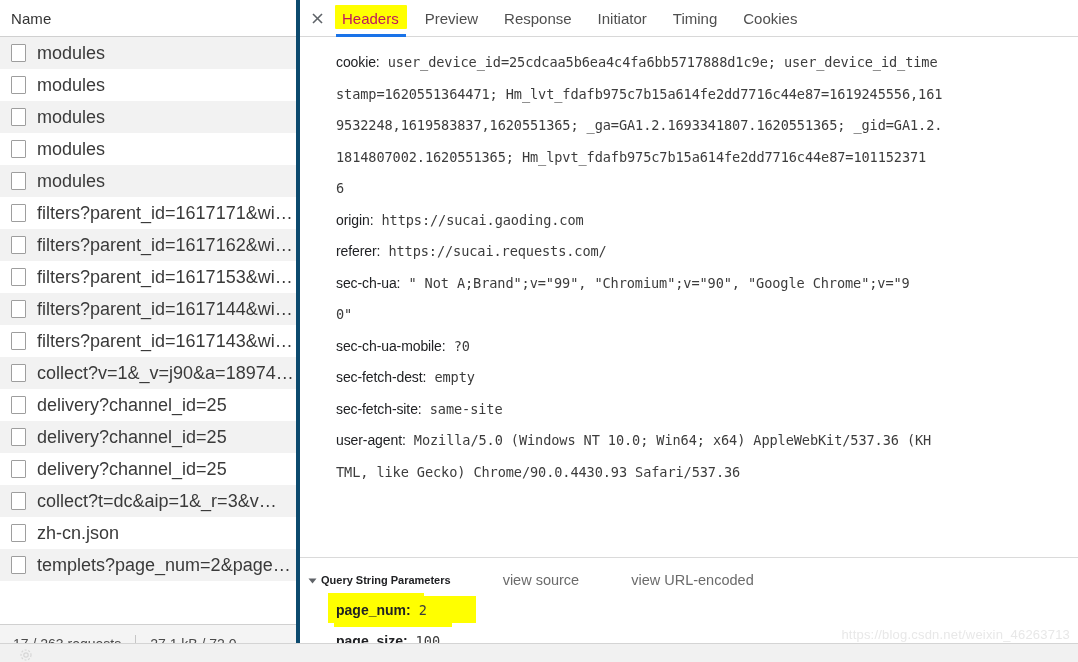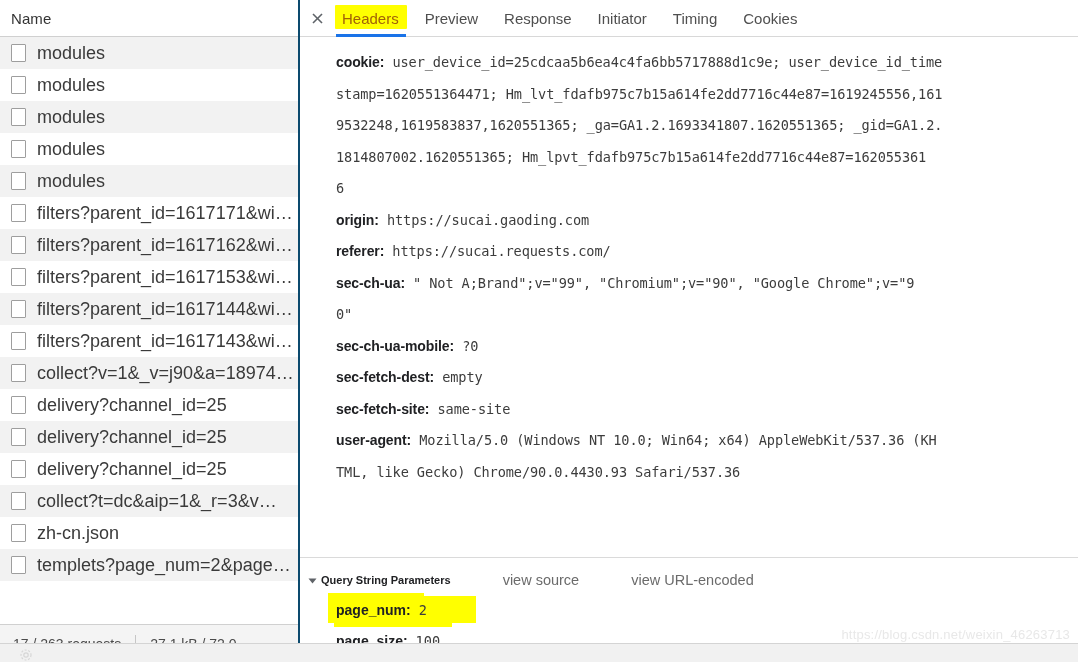--- a/index.html
+++ b/index.html
@@ -23,21 +23,21 @@
     position: relative;
     background: #ffffff;
     box-sizing: border-box;
   }
 
   
   .left-panel {
     width: 300px;
     height: 662px;
     box-sizing: border-box;
-    border-right: 2px solid #0c4a6e;
+    border-right: 4px solid #0c4a6e;
     display: flex;
     flex-direction: column;
     background: #ffffff;
     position: relative;
     justify-content: space-between;
   }
   .name-header {
     height: 37px;
     box-sizing: border-box;
     border-bottom: 1px solid #d0d0d0;
@@ -155,21 +155,21 @@
     height: 37px;
     display: flex;
     align-items: center;
     padding: 0 13px;
     font-size: 15px;
     color: #4f4f4f;
     white-space: nowrap;
     cursor: default;
   }
   .tab.active {
-    color: #a16207;
+    color: #be185d;
   }
   .tab.active .tab-text {
     position: relative;
     z-index: 2;
   }
   .tab.active .tab-hl {
     position: absolute;
     left: 6px;
     right: 5px;
     top: 5px;
@@ -203,21 +203,21 @@
     line-height: 31.5px;
     color: #3c3c3c;
     padding-left: 36px;
     padding-right: 4px;
     white-space: pre;
     overflow: hidden;
     letter-spacing: -0.1px;
   }
   .hdr-name {
     font-family: "Liberation Sans", sans-serif;
-    font-weight: bold;
+    font-weight: normal;
     color: #202124;
     font-size: 14px;
     letter-spacing: -0.1px;
   }
 
   
   .qsp-section {
     flex: 0 0 auto;
     border-top: 1px solid #dadada;
     padding-top: 8px;
@@ -433,21 +433,21 @@
         <div class="tab">
           <span class="tab-text">Cookies</span>
         </div>
       </div>
 
     <div class="headers-scroll">
       <div class="hdr-block" id="hdr-block">
           <div class="hdr-line"><span class="hdr-name">cookie:</span><span> user_device_id=25cdcaa5b6ea4c4fa6bb5717888d1c9e; user_device_id_time</span></div>
           <div class="hdr-line"><span>stamp=1620551364471; Hm_lvt_fdafb975c7b15a614fe2dd7716c44e87=1619245556,161</span></div>
           <div class="hdr-line"><span>9532248,1619583837,1620551365; _ga=GA1.2.1693341807.1620551365; _gid=GA1.2.</span></div>
-          <div class="hdr-line"><span>1814807002.1620551365; Hm_lpvt_fdafb975c7b15a614fe2dd7716c44e87=162055361</span></div>
+          <div class="hdr-line"><span>1814807002.1620551365; Hm_lpvt_fdafb975c7b15a614fe2dd7716c44e87=101152371</span></div>
           <div class="hdr-line"><span>6</span></div>
           <div class="hdr-line"><span class="hdr-name">origin:</span><span> https://sucai.gaoding.com</span></div>
           <div class="hdr-line"><span class="hdr-name">referer:</span><span> https://sucai.requests.com/</span></div>
           <div class="hdr-line"><span class="hdr-name">sec-ch-ua:</span><span> " Not A;Brand";v="99", "Chromium";v="90", "Google Chrome";v="9</span></div>
           <div class="hdr-line"><span>0"</span></div>
           <div class="hdr-line"><span class="hdr-name">sec-ch-ua-mobile:</span><span> ?0</span></div>
           <div class="hdr-line"><span class="hdr-name">sec-fetch-dest:</span><span> empty</span></div>
           <div class="hdr-line"><span class="hdr-name">sec-fetch-site:</span><span> same-site</span></div>
           <div class="hdr-line"><span class="hdr-name">user-agent:</span><span> Mozilla/5.0 (Windows NT 10.0; Win64; x64) AppleWebKit/537.36 (KH</span></div>
           <div class="hdr-line"><span>TML, like Gecko) Chrome/90.0.4430.93 Safari/537.36</span></div>

